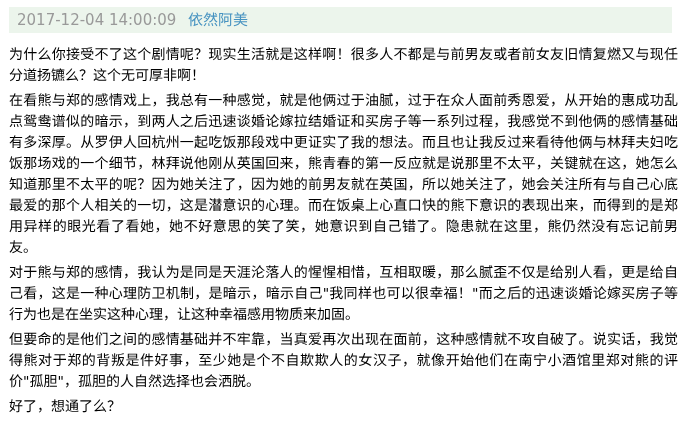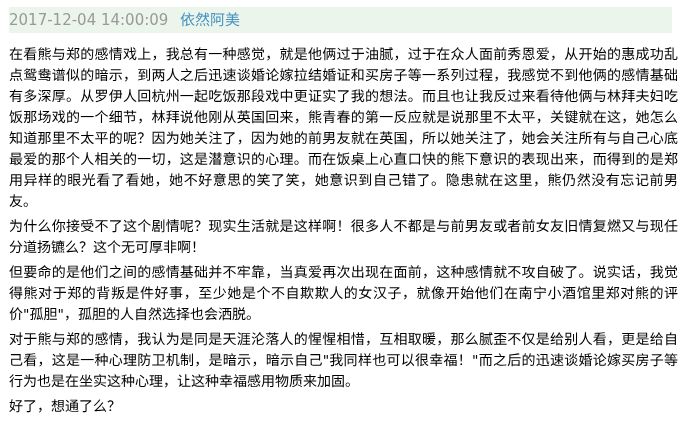--- a/index.html
+++ b/index.html
@@ -14,20 +14,21 @@
     font-family: "DejaVu Sans", "Liberation Sans", sans-serif;
   }
   .post {
     padding: 7px 9px 0 9px;
   }
   .post-header {
     background: #ecf5ec;
     height: 26px;
     line-height: 26px;
     margin-right: 6px;
+    padding-left: 8px;
     font-size: 15px;
     white-space: nowrap;
     overflow: hidden;
   }
   .timestamp {
     color: #999999;
   }
   .username {
     color: #4793c1;
     margin-left: 7px;
@@ -54,19 +55,19 @@
 </head>
 <body>
 
 <div class="post">
   <div class="post-header">
     <span class="timestamp">2017-12-04 14:00:09</span>
     <a class="username">依然阿美</a>
   </div>
 
   <div class="post-body">
+    <p>为什么你接受不了这个剧情呢？现实生活就是这样啊！很多人不都是与前男友或者前女友旧情复燃又与现任分道扬镳么？这个无可厚非啊！</p>
     <p>在看熊与郑的感情戏上，我总有一种感觉，就是他俩过于油腻，过于在众人面前秀恩爱，从开始的惠成功乱点鸳鸯谱似的暗示，到两人之后迅速谈婚论嫁拉结婚证和买房子等一系列过程，我感觉不到他俩的感情基础有多深厚。从罗伊人回杭州一起吃饭那段戏中更证实了我的想法。而且也让我反过来看待他俩与林拜夫妇吃饭那场戏的一个细节，林拜说他刚从英国回来，熊青春的第一反应就是说那里不太平，关键就在这，她怎么知道那里不太平的呢？因为她关注了，因为她的前男友就在英国，所以她关注了，她会关注所有与自己心底最爱的那个人相关的一切，这是潜意识的心理。而在饭桌上心直口快的熊下意识的表现出来，而得到的是郑用异样的眼光看了看她，她不好意思的笑了笑，她意识到自己错了。隐患就在这里，熊仍然没有忘记前男友。</p>
-    <p>为什么你接受不了这个剧情呢？现实生活就是这样啊！很多人不都是与前男友或者前女友旧情复燃又与现任分道扬镳么？这个无可厚非啊！</p>
+    <p>对于熊与郑的感情，我认为是同是天涯沦落人的惺惺相惜，互相取暖，那么腻歪不仅是给别人看，更是给自己看，这是一种心理防卫机制，是暗示，暗示自己"我同样也可以很幸福！"而之后的迅速谈婚论嫁买房子等行为也是在坐实这种心理，让这种幸福感用物质来加固。</p>
     <p>但要命的是他们之间的感情基础并不牢靠，当真爱再次出现在面前，这种感情就不攻自破了。说实话，我觉得熊对于郑的背叛是件好事，至少她是个不自欺欺人的女汉子，就像开始他们在南宁小酒馆里郑对熊的评价"孤胆"，孤胆的人自然选择也会洒脱。</p>
-    <p>对于熊与郑的感情，我认为是同是天涯沦落人的惺惺相惜，互相取暖，那么腻歪不仅是给别人看，更是给自己看，这是一种心理防卫机制，是暗示，暗示自己"我同样也可以很幸福！"而之后的迅速谈婚论嫁买房子等行为也是在坐实这种心理，让这种幸福感用物质来加固。</p>
     <p>好了，想通了么？</p>
   </div>
 </div>
 
 </body></html>

